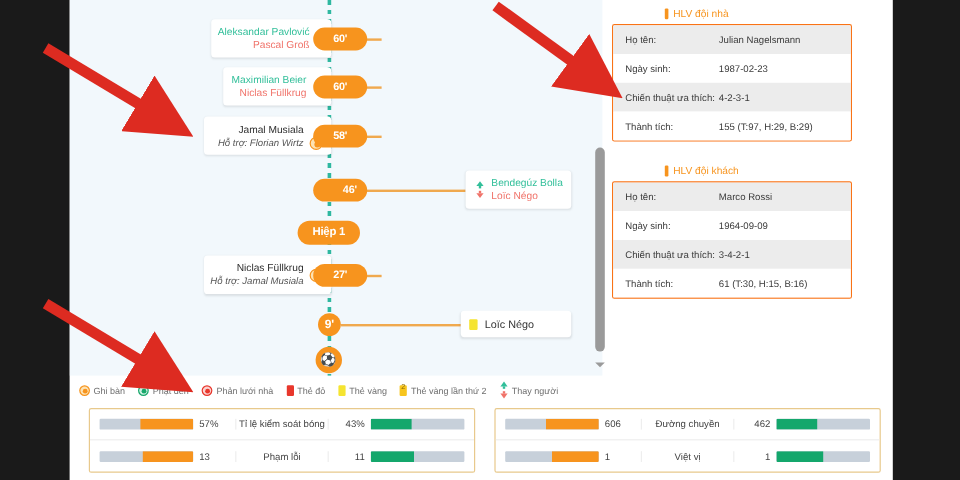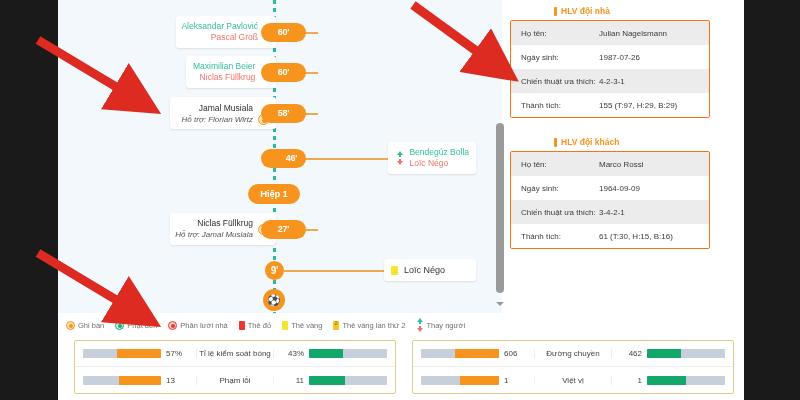--- a/index.html
+++ b/index.html
@@ -152,21 +152,21 @@
     width: 0; height: 0;
     border-left: 4px solid transparent;
     border-right: 4px solid transparent;
     border-top: 4px solid #9a9a9a;
   }
 
   
   .coach-block { position: absolute; }
   .coach-title {
     display: flex; align-items: flex-end; gap: 4px;
-    color: #f7941e; font-size: 8.5px; font-weight: 700;
+    color: #f7941e; font-size: 8.5px; font-weight: 400;
     margin-bottom: 4px;
     padding-left: 44px;
   }
   .title-bar {
     width: 3px; height: 9px; background: #f7941e; border-radius: 1px;
   }
   .coach-table {
     border: 1px solid #f97316;
     border-radius: 2px;
     overflow: hidden;
@@ -354,21 +354,21 @@
         <span class="title-bar"></span>
         <span>HLV đội nhà</span>
       </div>
       <div class="coach-table">
         <div class="coach-row odd">
           <span class="coach-key">Họ tên:</span>
           <span class="coach-val">Julian Nagelsmann</span>
         </div>
         <div class="coach-row even">
           <span class="coach-key">Ngày sinh:</span>
-          <span class="coach-val">1987-07-26</span>
+          <span class="coach-val">1987-02-23</span>
         </div>
         <div class="coach-row odd">
           <span class="coach-key">Chiến thuật ưa thích:</span>
           <span class="coach-val">4-2-3-1</span>
         </div>
         <div class="coach-row even">
           <span class="coach-key">Thành tích:</span>
           <span class="coach-val">155 (T:97, H:29, B:29)</span>
         </div>
       </div>

